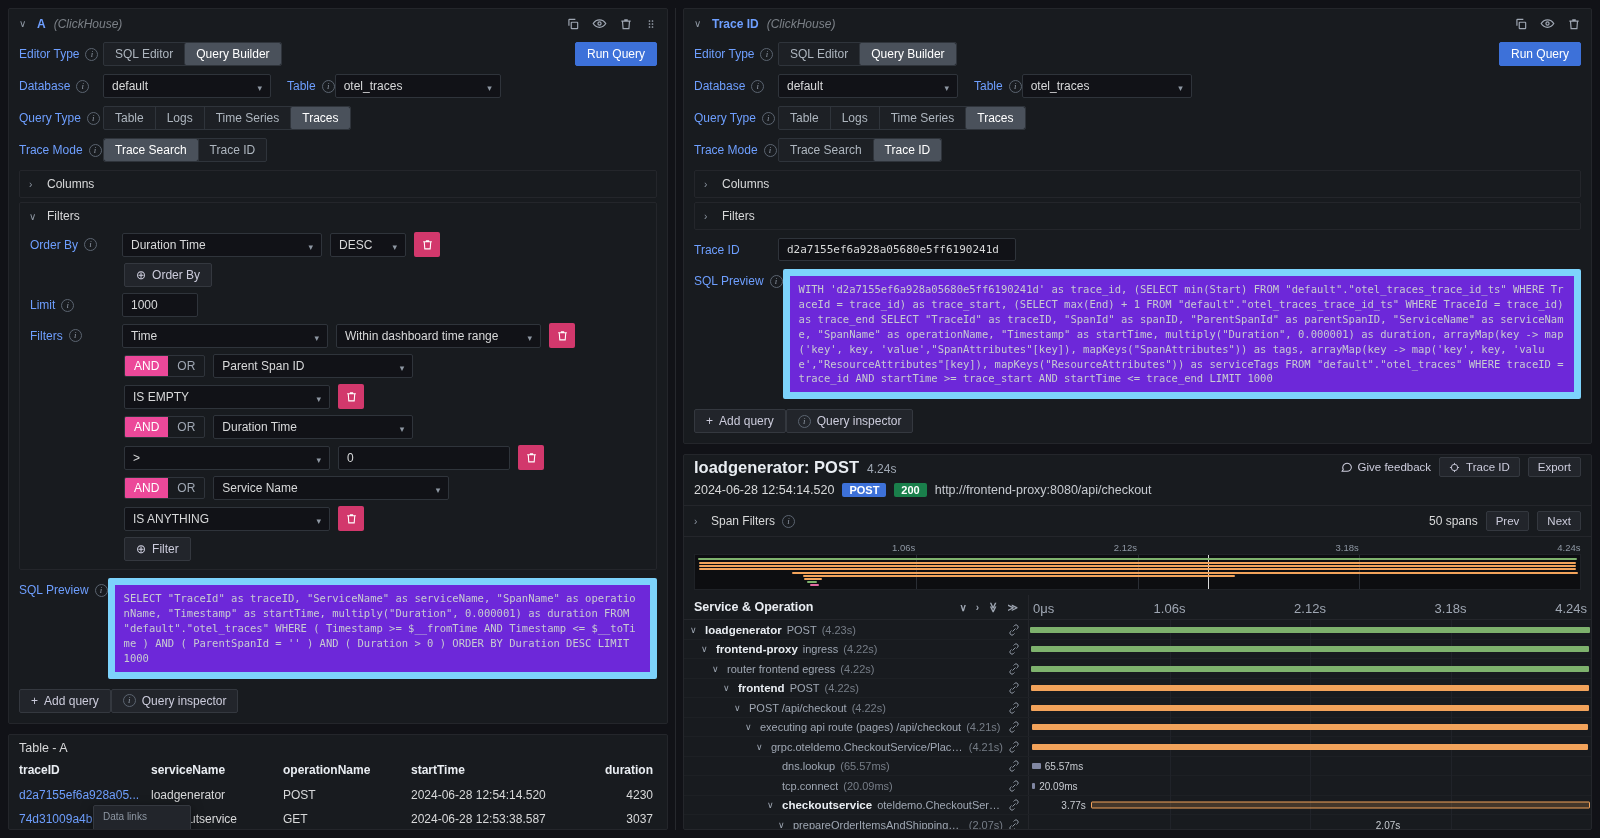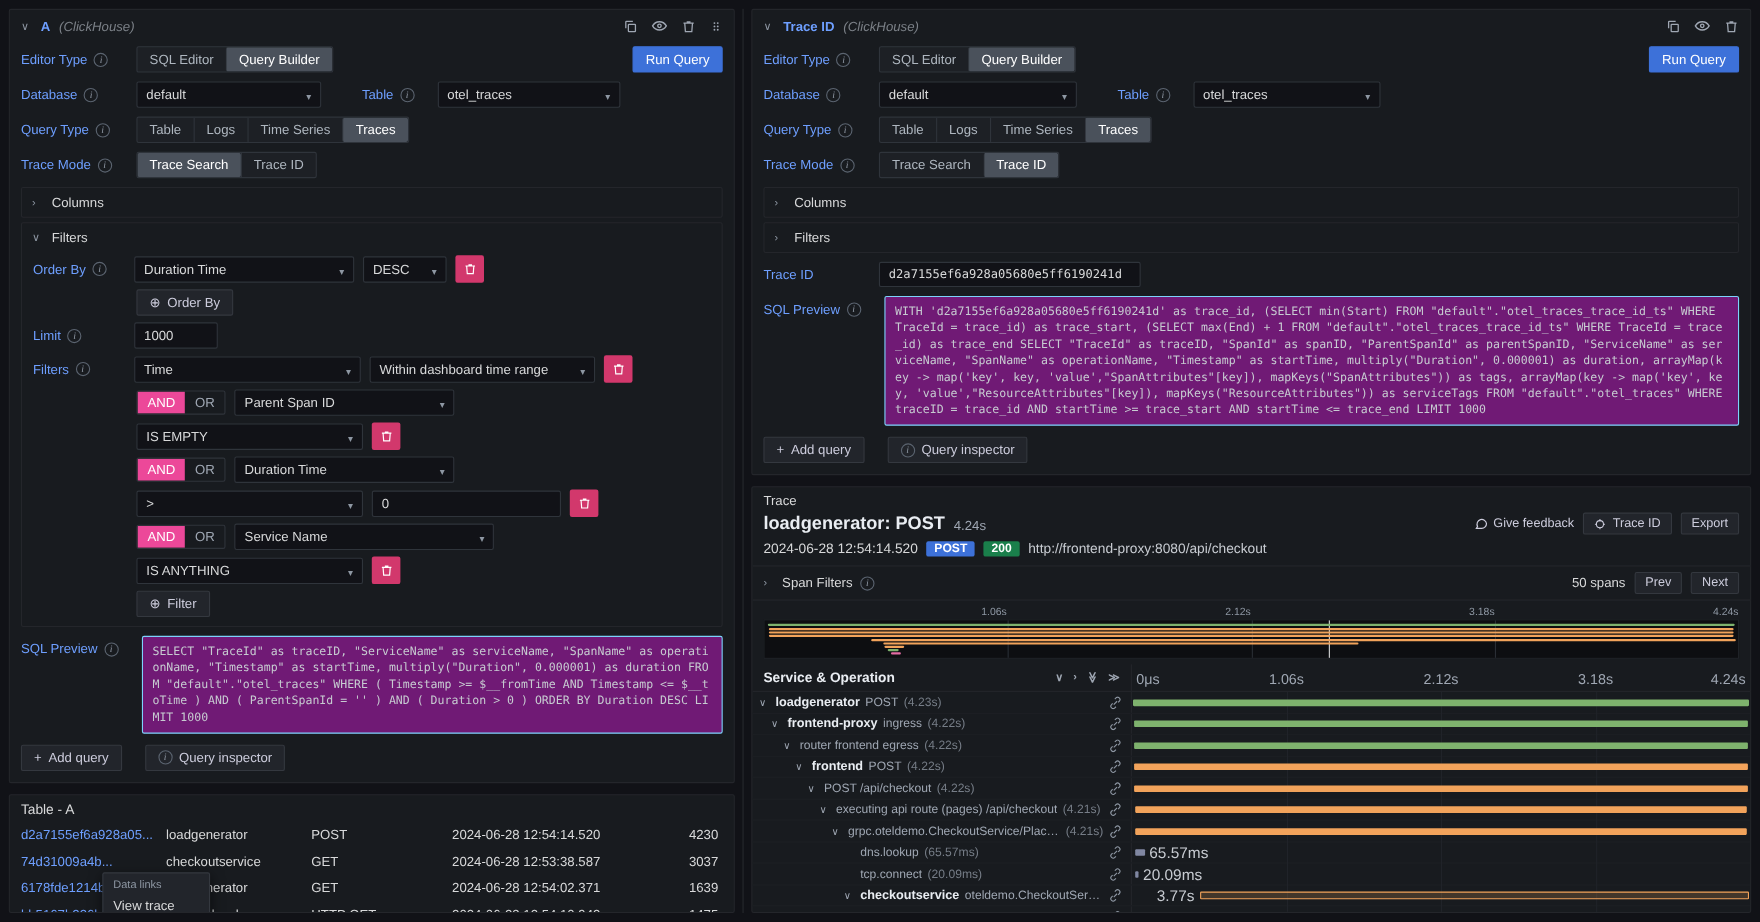--- a/index.html
+++ b/index.html
@@ -11,21 +11,21 @@
 .col-right{flex:1;min-width:0;display:flex;flex-direction:column;gap:10px}
 .panel{background:#181b1f;border:1px solid #24262b;border-radius:2px}
 .qpanel{padding-bottom:6px}
 .qhead{display:flex;align-items:center;gap:8px;padding:7px 10px}
 .chev-sm{color:#8e97a3;font-size:10px;width:10px;display:inline-block}
 .qref{color:#6e9fff;font-weight:700}
 .qds{color:#7b8087;font-style:italic}
 .qicons{margin-left:auto;display:flex;gap:12px;align-items:center;color:#9fa7b3}
 .icon-btn{display:inline-flex;align-items:center;justify-content:center;color:#9fa7b3;cursor:pointer}
 svg{display:block}
-.erow{display:flex;align-items:center;gap:21px;padding:4px 10px}
+.erow{display:flex;align-items:center;gap:0;padding:4px 10px}
 .frow{display:flex;align-items:center;gap:8px;padding:3px 10px}
 .lbl{color:#6e9fff;display:flex;align-items:center;gap:6px;min-width:84px;font-size:12px}
 .lbl.auto{min-width:auto}
 .info{width:13px;height:13px;min-width:13px;border:1px solid #5b6470;border-radius:50%;color:#8e97a3;font-size:9px;line-height:11px;text-align:center;font-style:italic;font-family:"Liberation Serif",serif;display:inline-block}
 .seg{display:flex;background:#1d2025;border:1px solid #2f343b;border-radius:2px;overflow:hidden}
 .seg .opt{padding:4px 11px;color:#aeb6bf;border-left:1px solid #2f343b;cursor:pointer;white-space:nowrap}
 .seg .opt:first-child{border-left:none}
 .seg .opt.active{background:#4a515b;color:#fff;border-radius:2px}
 .btn{display:inline-flex;align-items:center;gap:6px;background:#22252b;border:1px solid #34383f;border-radius:2px;color:#ccccdc;padding:4px 11px;font-size:12px;white-space:nowrap;font-family:inherit;cursor:pointer}
 .btn-primary{background:#3d71d9;border-color:#3d71d9;color:#fff;font-weight:500}
@@ -34,21 +34,21 @@
 .caret{color:#8e97a3;font-size:9px}
 .input{background:#111217;border:1px solid #2f343b;border-radius:2px;padding:4px 8px;color:#d8d9da;font-family:inherit;font-size:12px}
 .mono{font-family:"DejaVu Sans Mono",monospace;font-size:11px}
 .tbtn{width:26px;height:25px;min-width:26px;background:#d2386c;border:none;border-radius:2px;display:inline-flex;align-items:center;justify-content:center;color:#fff;cursor:pointer}
 .collapse-row{display:flex;align-items:center;gap:8px;border:1px solid #24262b;border-radius:2px;margin:4px 10px;padding:6px 9px;font-weight:500;color:#d8d9da;cursor:pointer}
 .filters-box{border:1px solid #24262b;border-radius:2px;margin:4px 10px;padding-bottom:5px}
 .collapse-head{display:flex;align-items:center;gap:8px;padding:6px 9px;font-weight:500;color:#d8d9da;cursor:pointer}
 .andor{display:flex;border:1px solid #2f343b;border-radius:2px;overflow:hidden}
 .andor span{padding:3px 9px;color:#9fa7b3;cursor:pointer}
 .andor .active{background:#ec4899;color:#fff}
-.code{font-family:"DejaVu Sans Mono",monospace;font-size:10.5px;line-height:1.42;background:#701a75;border:1px solid #7dd3fc;border-radius:2px;padding:6px 9px;color:#c7cbd1;white-space:pre-wrap;word-break:break-all}
+.code{font-family:"DejaVu Sans Mono",monospace;font-size:10.5px;line-height:1.42;background:#6d28d9;border:7px solid #7dd3fc;border-radius:2px;padding:6px 9px;color:#c7cbd1;white-space:pre-wrap;word-break:break-all}
 .plus-circ{color:#ccccdc;font-size:12px}
 
 .tpanel{flex:1;min-height:0;overflow:hidden;position:relative}
 .tpanel-title{padding:6px 10px 4px;font-weight:500;color:#d8d9da;font-size:12.5px}
 .grid{display:grid;grid-template-columns:132px 132px 128px 172px 1fr;padding:0 10px}
 .grid .th{font-weight:700;color:#e9edf2;padding:4px 4px 6px 0;white-space:nowrap;overflow:hidden}
 .cell{padding:5px 4px 5px 0;white-space:nowrap;overflow:hidden;color:#d8d9da}
 .tid{color:#6e9fff;cursor:pointer}
 .num{text-align:right}
 .ctx-menu{position:absolute;left:84px;top:70px;width:98px;background:#22252b;border:1px solid #34383f;border-radius:2px;box-shadow:0 4px 12px rgba(0,0,0,.55);z-index:5}
@@ -92,21 +92,21 @@
 .wsvc{font-weight:700;color:#e9edf2;font-size:11.5px}
 .wop{color:#9fa7b3;font-size:11px;flex:0 1 auto;min-width:0;overflow:hidden;text-overflow:ellipsis}
 .wdur{color:#767d87;font-size:11px}
 .wlink{margin-left:auto;padding-right:8px;color:#8e97a3;cursor:pointer}
 .wtrack{flex:1;position:relative;height:100%;min-width:0}
 .bar{position:absolute;top:50%;transform:translateY(-50%);height:6px;border-radius:1px;z-index:1}
 .bar.green{background:#7eb26d}
 .bar.orange{background:#f2a35b}
 .bar.gray{background:#8087a2}
 .bar.hollow{background:rgba(242,163,91,.2);border:1px solid #f2a35b;height:7px}
-.blabel{position:absolute;top:50%;transform:translateY(-50%);font-size:14px;color:#c7cbd1;white-space:nowrap;padding-left:4px;z-index:1}
+.blabel{position:absolute;top:50%;transform:translateY(-50%);font-size:10px;color:#c7cbd1;white-space:nowrap;padding-left:4px;z-index:1}
 </style>
 </head>
 <body>
 
 <div class="layout">
 
   <div class="col-left">
     <div class="panel qpanel">
       <div class="qhead">
         <span class="chev-sm">∨</span>
@@ -354,20 +354,27 @@
           </button>
         <button class="btn">
             <span class="info">i</span>
             <span>Query inspector</span>
           </button>
       </div>
     </div>
 
     <div class="panel tpanel">
       <div class="tpanel-title">Table - A</div>
+      <div class="grid">
+        <div class="th">traceID</div>
+        <div class="th">serviceName</div>
+        <div class="th">operationName</div>
+        <div class="th">startTime</div>
+        <div class="th num">duration</div>
+      </div>
       <div>
   <div class="grid trow">
     <div class="cell tid">d2a7155ef6a928a05...</div>
     <div class="cell">loadgenerator</div>
     <div class="cell">POST</div>
     <div class="cell">2024-06-28 12:54:14.520</div>
     <div class="cell num">4230</div>
   </div>
 
   <div class="grid trow">
@@ -518,21 +525,20 @@
             <span>Add query</span>
           </button>
         <button class="btn">
             <span class="info">i</span>
             <span>Query inspector</span>
           </button>
       </div>
     </div>
 
     <div class="panel trace-panel">
-      <div class="tr-paneltitle">Trace</div>
 
       <div class="tr-head">
         <span class="tr-service">loadgenerator: POST</span>
         <span class="tr-dur">4.24s</span>
         <div class="tr-actions">
           <span class="linkish">
             <span>
                 <svg width="13" height="13" viewBox="0 0 24 24" fill="none" stroke="currentColor" stroke-width="2">
                   <path d="M21 11a8 8 0 0 1-8 8H4l2-3.2A8 8 0 1 1 21 11z"></path>
                 </svg>

